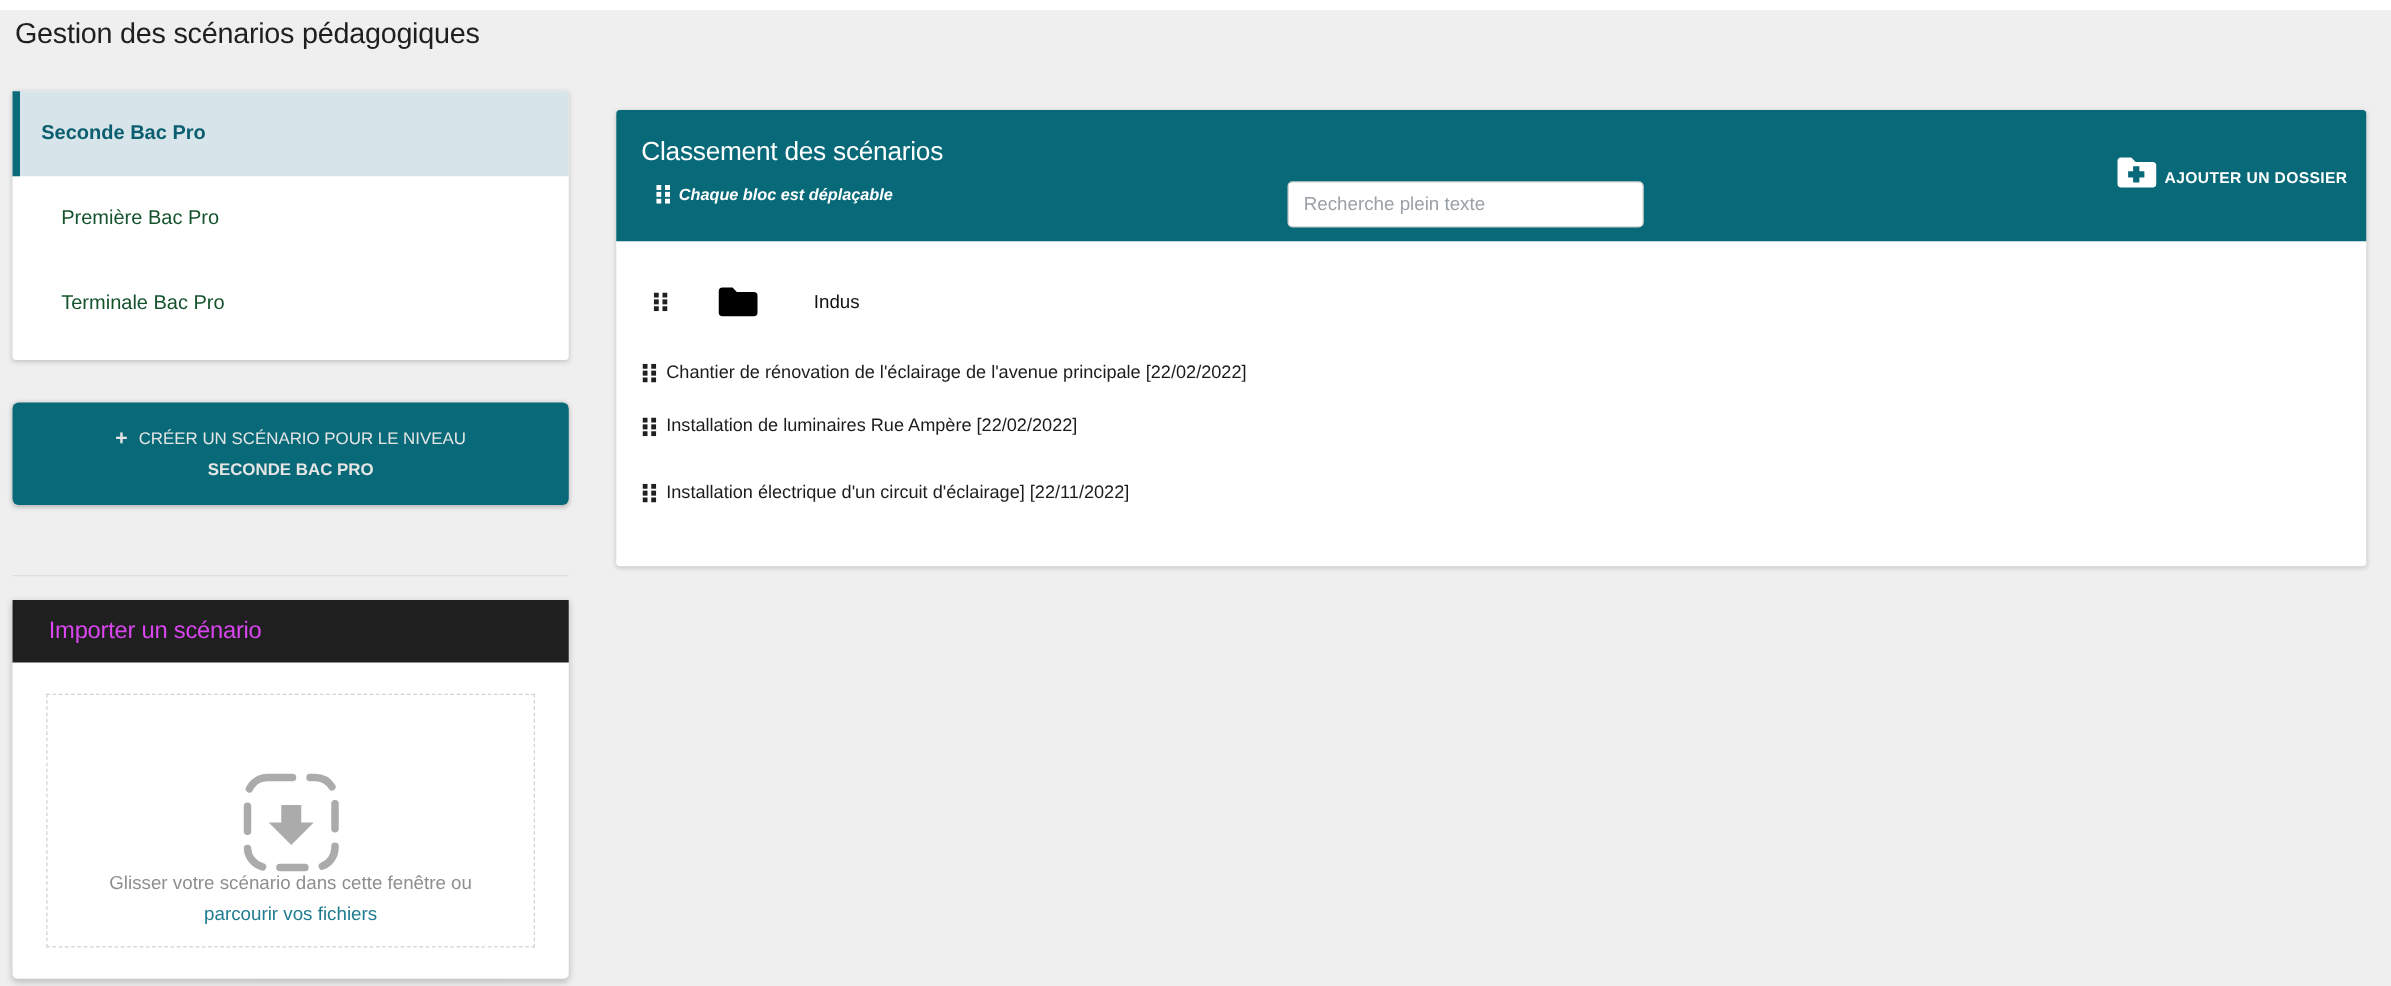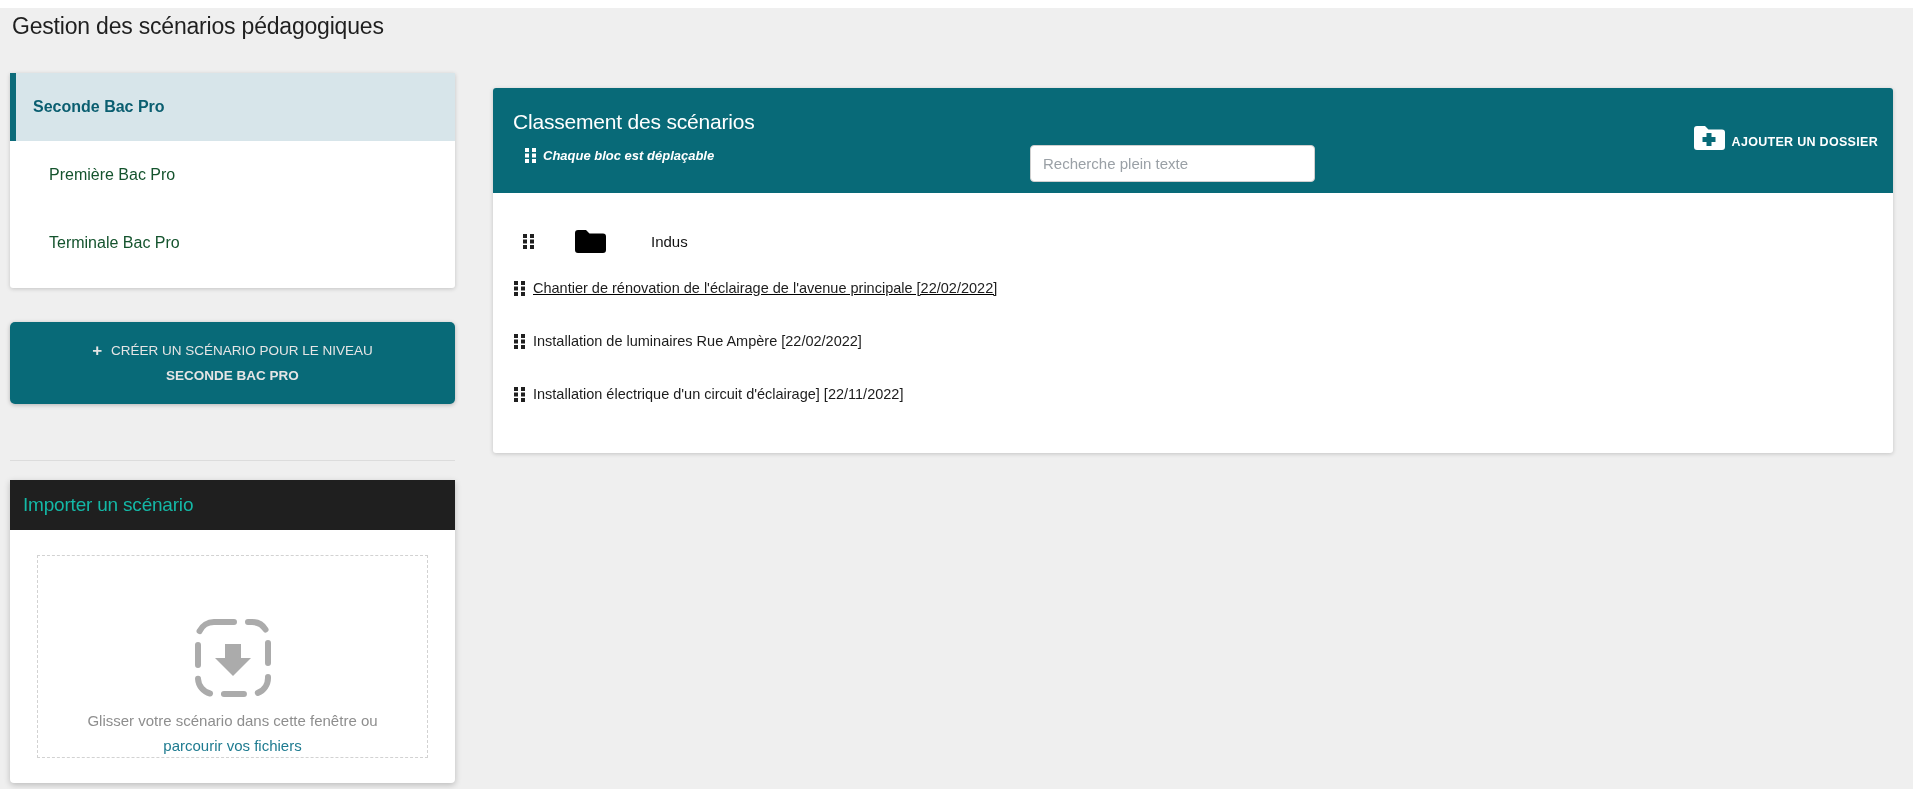--- a/index.html
+++ b/index.html
@@ -21,26 +21,26 @@
     background:#086a78; border:none; border-radius:5px; box-shadow:0 1px 4px rgba(0,0,0,0.25);
     color:#e5e5e5; font-size:13.5px; text-align:center; padding:0 52px; line-height:25px;
     cursor:pointer; font-family:"Liberation Sans", sans-serif; }
   .create-btn .plus { font-weight:bold; font-size:17px; margin-right:5px; vertical-align:-1px; }
   .create-btn b { font-weight:bold; }
 
   .divider { position:absolute; left:10px; top:460px; width:445px; height:1px; background:#dcdcdc; }
 
   .import-card { position:absolute; left:10px; top:480px; width:445px; height:303px;
     background:#ffffff; box-shadow:0 2px 6px rgba(0,0,0,0.22); border-radius:0 0 4px 4px; }
-  .import-header { height:50px; background:#1f1f1f; color:#14b8a6; font-size:19px;
-    display:flex; align-items:center; padding-left:13px; letter-spacing:-0.2px; }
+  .import-header { height:50px; background:#1f1f1f; color:#d946ef; font-size:19px;
+    display:flex; align-items:center; padding-left:29px; letter-spacing:-0.2px; }
   .dropzone { position:absolute; left:27px; top:75px; width:391px; height:203px;
     border:1px dashed #d2d2d2; display:flex; flex-direction:column; align-items:center; }
   .dropzone .dl-icon { margin-top:60px; }
-  .drop-text { margin-top:14px; font-size:15px; color:#8e8e8e; }
+  .drop-text { font-size:15px; color:#8e8e8e; }
   .browse-link { margin-top:8px; font-size:15px; color:#1e7b90; cursor:pointer; }
 
   
   .main-panel { position:absolute; left:493px; top:88px; width:1400px; height:365px;
     background:#ffffff; border-radius:3px; box-shadow:0 1px 4px rgba(0,0,0,0.18); }
   .main-header { position:relative; height:105px; background:#086a78; border-radius:3px 3px 0 0; }
   .main-title { position:absolute; left:20px; top:22px; color:#ffffff; font-size:21px;
     font-weight:500; letter-spacing:-0.2px; }
   .drag-hint { position:absolute; left:32px; top:60px; display:flex; align-items:center;
     gap:7px; color:#ffffff; }
@@ -53,21 +53,21 @@
     gap:6px; color:#ffffff; cursor:pointer; background:none; border:none; }
   .add-folder-btn span { font-size:12.5px; font-weight:bold; letter-spacing:0.3px;
     color:#ffffff; padding-bottom:2px; }
 
   .folder-row { position:absolute; left:30px; top:140px; display:flex; align-items:center; cursor:pointer;gap:32px; }
   .folder-row .handle { margin-right:8px; }
   .folder-row .fname { margin-left:12px; font-size:15px; font-weight:500; color:#111111; }
   .scenario-row { position:absolute; left:21px; display:flex; align-items:center; cursor:pointer; }
   .scenario-row .handle { margin-right:8px; }
   .scenario-row .stext { font-size:14.5px; color:#1c1c1c; }
-  .row-0 { top:192px;text-decoration:underline; } .row-1 { top:245px; } .row-2 { top:298px; }
+  .row-0 { top:202px; } .row-1 { top:245px; } .row-2 { top:298px; }
 </style>
 </head>
 <body>
 
 <div class="topstrip"></div>
 <h1 class="page-title">Gestion des scénarios pédagogiques</h1>
 
 <div class="tabs-card">
   <div class="tab selected">
     <span>Seconde Bac Pro</span>

